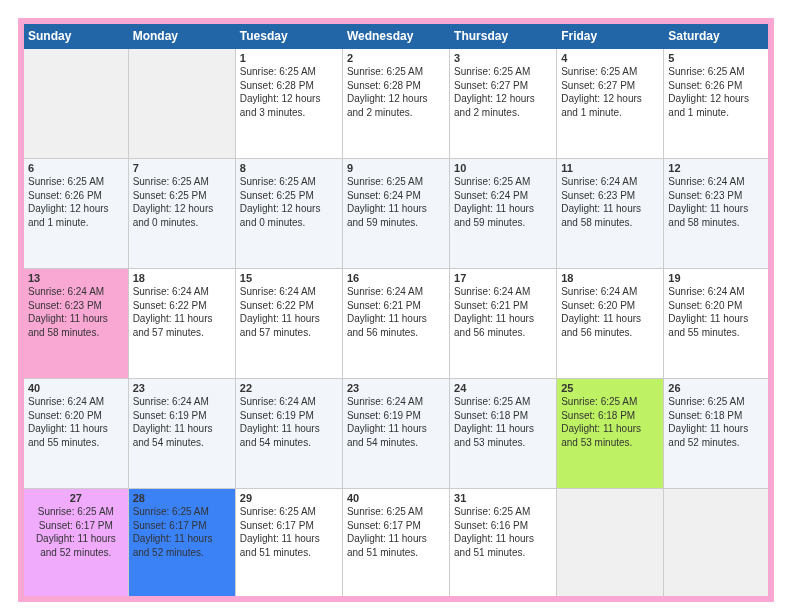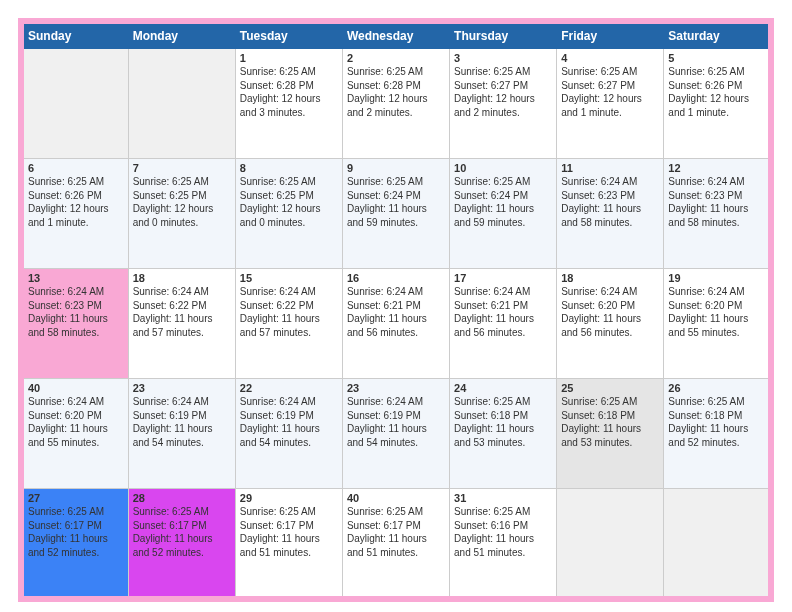--- a/index.html
+++ b/index.html
@@ -258,41 +258,41 @@
             <div class="day-info" style="white-space: pre-line;">Sunrise: 6:24 AM
 Sunset: 6:19 PM
 Daylight: 11 hours and 54 minutes.</div>
           </td>
           <td style="background: rgb(242, 246, 251);">
             <span class="day-num">24</span>
             <div class="day-info" style="white-space: pre-line;">Sunrise: 6:25 AM
 Sunset: 6:18 PM
 Daylight: 11 hours and 53 minutes.</div>
           </td>
-          <td style="background: #e5e5e5;">
+          <td style="background: #bef264;">
             <span class="day-num">25</span>
             <div class="day-info" style="white-space: pre-line;">Sunrise: 6:25 AM
 Sunset: 6:18 PM
 Daylight: 11 hours and 53 minutes.</div>
           </td>
           <td style="background: rgb(242, 246, 251);">
             <span class="day-num">26</span>
             <div class="day-info" style="white-space: pre-line;">Sunrise: 6:25 AM
 Sunset: 6:18 PM
 Daylight: 11 hours and 52 minutes.</div>
           </td>
         </tr>
         <tr class="week-row" style="background: rgb(255, 255, 255);">
-          <td style="background: #3b82f6;">
+          <td style="background: #f0abfc; text-align: center;">
             <span class="day-num">27</span>
             <div class="day-info" style="white-space: pre-line;">Sunrise: 6:25 AM
 Sunset: 6:17 PM
 Daylight: 11 hours and 52 minutes.</div>
           </td>
-          <td style="background: #d946ef;">
+          <td style="background: #3b82f6;">
             <span class="day-num">28</span>
             <div class="day-info" style="white-space: pre-line;">Sunrise: 6:25 AM
 Sunset: 6:17 PM
 Daylight: 11 hours and 52 minutes.</div>
           </td>
           <td style="background: rgb(255, 255, 255);">
             <span class="day-num">29</span>
             <div class="day-info" style="white-space: pre-line;">Sunrise: 6:25 AM
 Sunset: 6:17 PM
 Daylight: 11 hours and 51 minutes.</div>

